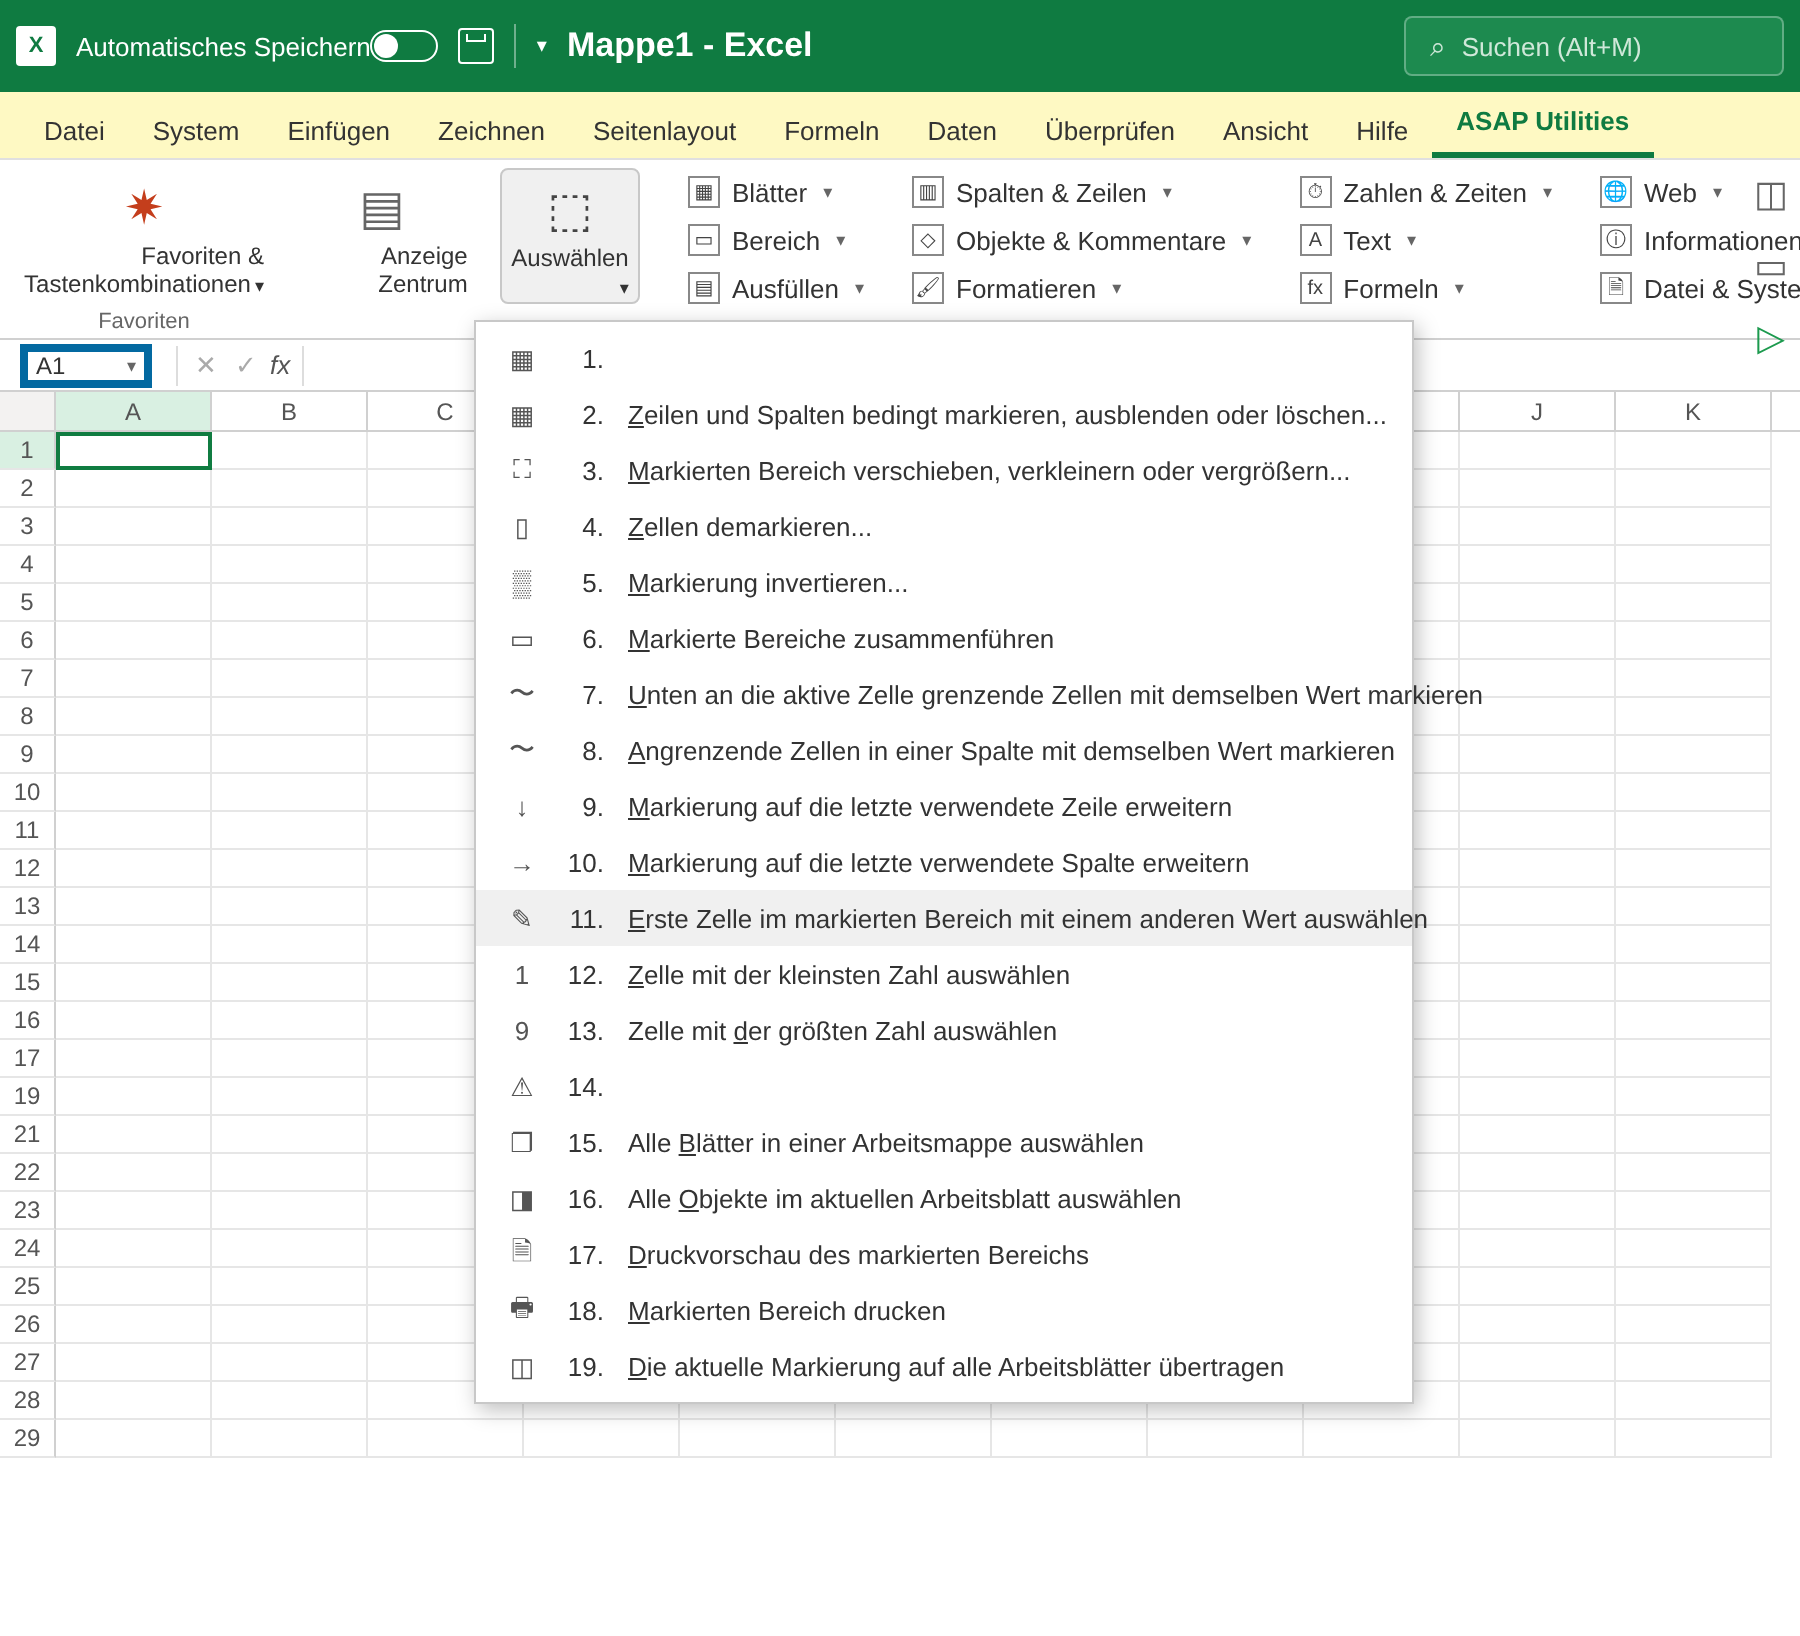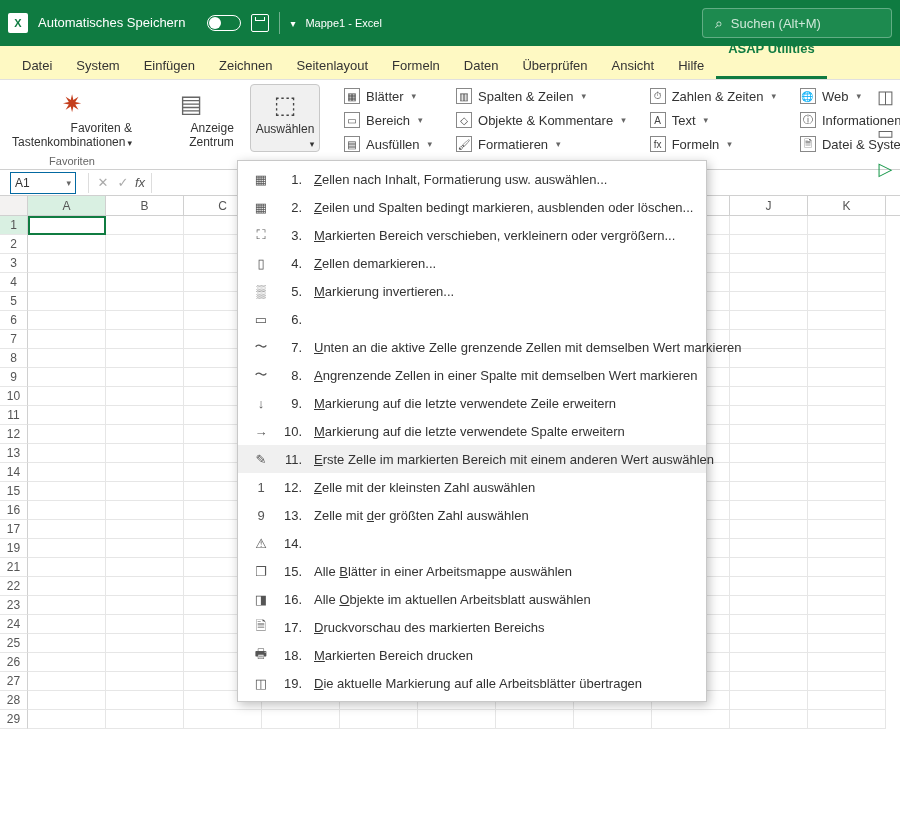--- a/index.html
+++ b/index.html
@@ -1,35 +1,35 @@
 <!DOCTYPE html>
 <html><head>
 <meta charset="utf-8">
 <style>
   * { box-sizing: border-box; margin: 0; padding: 0; font-family: "Segoe UI", sans-serif; }
   body { width: 900px; height: 818px; background: #fff; overflow: hidden; font-size: 13px; color: #333; position: relative; }
 
   
   .titlebar { height: 46px; background: #0f7b41; display: flex; align-items: center; color: #fff; padding: 0 8px; gap: 10px; }
   .titlebar .xl-icon { width: 20px; height: 20px; background: #fff; color: #0f7b41; display:flex;align-items:center;justify-content:center;font-weight:bold;font-size:11px;border-radius:2px; }
-  .autosave-toggle { display:flex;gap:22px; }
+  .autosave-toggle { display:flex;align-items:center;gap:0; }
   .toggle-track { width:34px;height:16px;border:1px solid #fff;border-radius:10px;position:relative; }
   .toggle-thumb { width:12px;height:12px;border-radius:50%;background:#fff;position:absolute;top:1px;left:1px; }
   .save-icon { width:18px;height:18px;border:1.5px solid #fff;border-radius:2px;position:relative; }
   .save-icon::after { content:'';position:absolute;top:2px;left:3px;width:8px;height:3px;border:1px solid #fff;border-top:none; }
   .titlebar-sep { width:1px;height:22px;background:rgba(255,255,255,0.4); }
   .chev-down { font-size:10px; }
-  .doc-title { font-size:11px; }
+  .doc-title { font-size:17px;font-weight:bold; }
   .searchbox { margin-left:auto; display:flex; align-items:center; gap:8px; background:#1d8a4f; border:1px solid rgba(255,255,255,0.3); border-radius:4px; height:30px; padding:0 12px; min-width:190px; color:#cfe8d9; }
   .searchbox .mag { font-size:14px; }
 
   
   .tabrow { height:34px; background:#fef9c3; border-bottom:1px solid #e0e0e0; display:flex; align-items:flex-end; padding:0 10px; gap:0; }
   .tab { padding:6px 12px; font-size:13px; color:#333; cursor:pointer; }
-  .tab.active { color:#0f7b41; border-bottom:3px solid #0f7b41; font-weight:600; padding-bottom:20px; }
+  .tab.active { color:#0f7b41; border-bottom:3px solid #0f7b41; font-weight:600; padding-bottom:8px; }
 
   
   .ribbon { height:90px; background:#fff; border-bottom:1px solid #d0d0d0; display:flex; padding:4px 6px 0 6px; gap:6px; position:relative; }
   .ribbon-group { display:flex; flex-direction:column; justify-content:flex-start; align-items:center; padding:0 6px; position:relative; }
   .rg-sep { width:1px; background:#e0e0e0; margin:4px 0 18px 0; }
   .big-btn { display:flex; flex-direction:column; align-items:center; justify-content:center; width:120px; padding-top:4px; gap:2px; cursor:pointer; border-radius:4px; }
   .big-btn.narrow { width:70px; }
   .big-btn.sel { background:#f0f0f0; border:1px solid #c8c8c8; }
   .big-btn .icon32 { width:32px;height:32px;display:flex;align-items:center;justify-content:center;font-size:24px;color:#c43e1c; }
   .big-btn .lbl { font-size:12px; text-align:right; line-height:1.15; }
@@ -40,21 +40,21 @@
   .small-btn { display:flex; align-items:center; gap:6px; padding:2px 6px; font-size:13px; color:#333; cursor:pointer; white-space:nowrap; }
   .small-btn .ic { width:16px;height:16px;display:inline-flex;align-items:center;justify-content:center;border:1px solid #888;font-size:10px;color:#444; }
   .small-btn .chev { font-size:9px; margin-left:2px; color:#666; }
 
   .ribbon-right-icons { position:absolute; right:6px; top:6px; display:flex; flex-direction:column; gap:14px; align-items:center; }
   .ribbon-right-icons span { font-size:18px; color:#666; }
   .ribbon-right-icons .play { color:#1c9a4e; }
 
   
   .fbar { height:26px; border-bottom:1px solid #d0d0d0; display:flex; align-items:center; background:#fff; }
-  .namebox { width:66px; height:22px; border:1px solid #0369a1; margin:0 8px 0 10px; display:flex;align-items:center;justify-content:space-between;padding:0 4px;font-size:12px; }
+  .namebox { width:66px; height:22px; border:4px solid #0369a1; margin:0 8px 0 10px; display:flex;align-items:center;justify-content:space-between;padding:0 4px;font-size:12px; }
   .namebox .arr { font-size:9px;color:#666; }
   .fbar-sep { width:1px;height:20px;background:#ddd;margin:0 4px; }
   .fbar-btn { width:20px;text-align:center;color:#aaa;font-size:13px; }
   .fx { font-style:italic; font-size:13px; color:#555; margin-left:2px; }
 
   
   .grid { position:relative; }
   .colheaders { display:flex; height:20px; border-bottom:1px solid #d0d0d0; }
   .corner { width:28px; border-right:1px solid #d0d0d0; background:#f3f2f1; }
   .colh { width:78px; border-right:1px solid #d0d0d0; text-align:center; font-size:12px; color:#555; background:#fff; display:flex;align-items:center;justify-content:center; }
@@ -617,21 +617,20 @@
         <div class="cell"></div>
         <div class="cell"></div>
       </div>
     </div>
 </div>
 
 <div class="dropdown" id="dropdown">
     <div class="dd-item">
       <span class="ic16">▦</span>
       <span class="num">1.</span>
-      <span class="txt"><u>Z</u>ellen nach Inhalt, Formatierung usw. auswählen...</span>
     </div>
     <div class="dd-item">
       <span class="ic16">▦</span>
       <span class="num">2.</span>
       <span class="txt"><u>Z</u>eilen und Spalten bedingt markieren, ausblenden oder löschen...</span>
     </div>
     <div class="dd-item">
       <span class="ic16">⛶</span>
       <span class="num">3.</span>
       <span class="txt"><u>M</u>arkierten Bereich verschieben, verkleinern oder vergrößern...</span>
@@ -642,20 +641,21 @@
       <span class="txt"><u>Z</u>ellen demarkieren...</span>
     </div>
     <div class="dd-item">
       <span class="ic16">▒</span>
       <span class="num">5.</span>
       <span class="txt"><u>M</u>arkierung invertieren...</span>
     </div>
     <div class="dd-item">
       <span class="ic16">▭</span>
       <span class="num">6.</span>
+      <span class="txt"><u>M</u>arkierte Bereiche zusammenführen</span>
     </div>
     <div class="dd-item">
       <span class="ic16">〜</span>
       <span class="num">7.</span>
       <span class="txt"><u>U</u>nten an die aktive Zelle grenzende Zellen mit demselben Wert markieren</span>
     </div>
     <div class="dd-item">
       <span class="ic16">〜</span>
       <span class="num">8.</span>
       <span class="txt"><u>A</u>ngrenzende Zellen in einer Spalte mit demselben Wert markieren</span>

